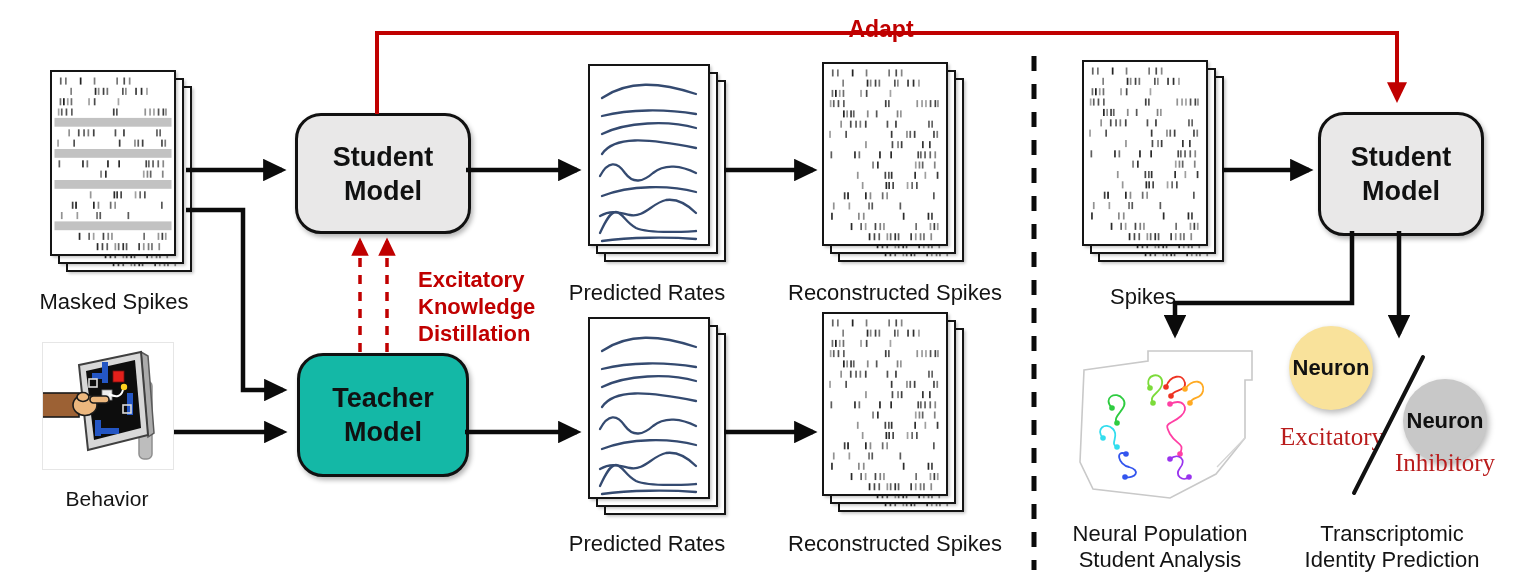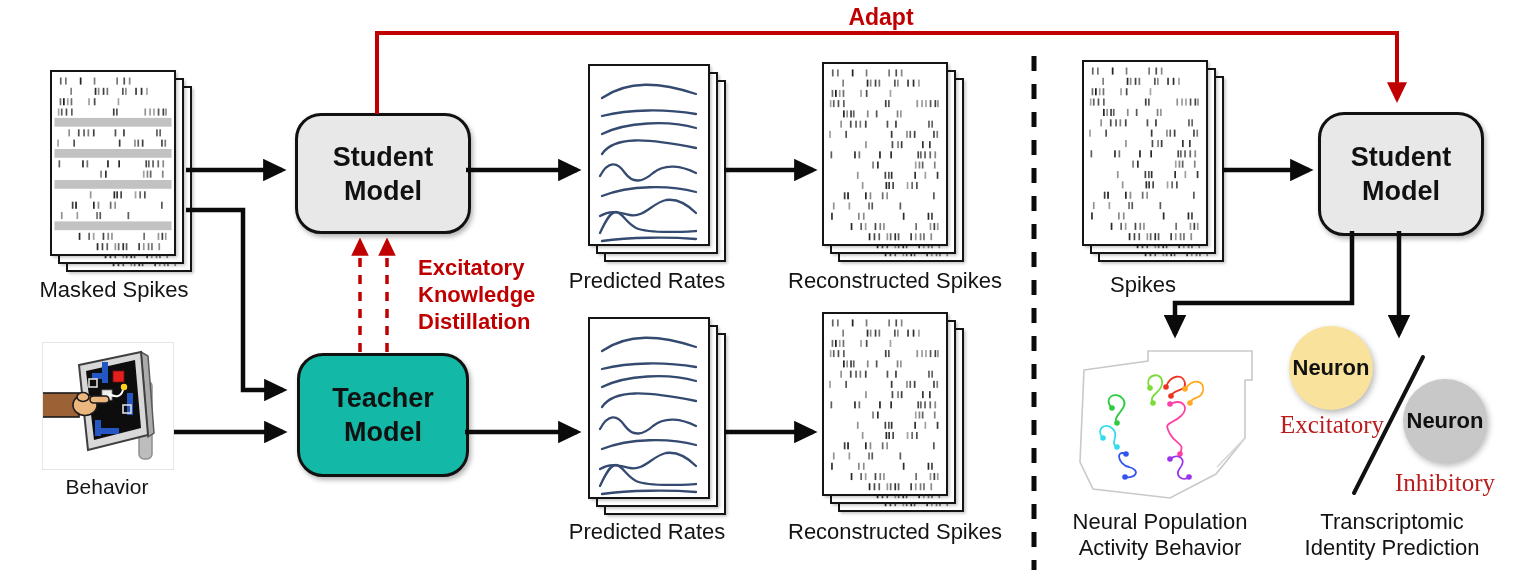--- a/index.html
+++ b/index.html
@@ -1,19 +1,19 @@
 <!DOCTYPE html>
 <html><head>
 <meta charset="utf-8">
 <style>
   html,body{margin:0;padding:0;background:#ffffff;}
   #figure{position:relative;width:1524px;height:577px;background:#ffffff;overflow:hidden;
           font-family:"Liberation Sans",sans-serif;}
   .lbl{position:absolute;color:#141414;text-align:center;font-size:22px;font-weight:500;
-       line-height:26px;white-space:nowrap;}
+       line-height:26px;white-space:nowrap;margin-top:12px;}
   .lbl.left{text-align:left;}
   .red{color:#C00000;font-weight:700;}
   .serif{font-family:"Liberation Serif",serif;font-weight:400;font-size:25px;color:#b91c1c;}
   .modelbox{position:absolute;background:#E9E8E8;border:3px solid #111;border-radius:26px;
             display:flex;align-items:center;justify-content:center;text-align:center;
             font-size:27px;font-weight:700;color:#111;line-height:34px;
             box-shadow:2px 3px 5px rgba(0,0,0,.30);}
   .modelbox.dark{background:#14b8a6;}
   .stack{position:absolute;}
   .card{position:absolute;background:#fff;border:2.5px solid #151515;
@@ -1825,31 +1825,31 @@
         <circle cx="60" cy="108" r="2.8" fill="#3355EE" stroke="none"></circle>
           <circle cx="59" cy="131" r="2.8" fill="#3355EE" stroke="none"></circle>
         <path d="M104,113 C113,106 121,114 114,122 C108,130 117,136 123,131" stroke="#9933EE"></path>
         <circle cx="104" cy="113" r="2.8" fill="#9933EE" stroke="none"></circle>
           <circle cx="123" cy="131" r="2.8" fill="#9933EE" stroke="none"></circle>
       </g>
     </svg>
   </div>
   <div class="lbl" style="left:1060px;top:509px;width:200px;">
     <div>Neural Population</div>
-    <div>Activity Behavior</div>
+    <div>Student Analysis</div>
   </div>
 
   <div class="circle" style="left:1289px;top:326px;width:84px;height:84px;background:#F9E29B;">
     <span>Neuron</span>
   </div>
   <div class="circle" style="left:1403px;top:379px;width:84px;height:84px;background:#C8C8C8;">
     <span>Neuron</span>
   </div>
   <div class="lbl serif" style="left:1272px;top:412px;width:120px;">Excitatory</div>
-  <div class="lbl serif" style="left:1385px;top:470px;width:120px;">Inhibitory</div>
+  <div class="lbl serif" style="left:1385px;top:438px;width:120px;">Inhibitory</div>
   <div class="lbl" style="left:1292px;top:509px;width:200px;">
     <div>Transcriptomic</div>
     <div>Identity Prediction</div>
   </div>
 
   <svg class="overlay">
     <defs>
       <marker id="mB" markerWidth="5.5" markerHeight="5" refX="4.2" refY="2.5" orient="auto">
         <path d="M0,0 L5.2,2.5 L0,5 Z" fill="#0b0b0b"></path>
       </marker>

